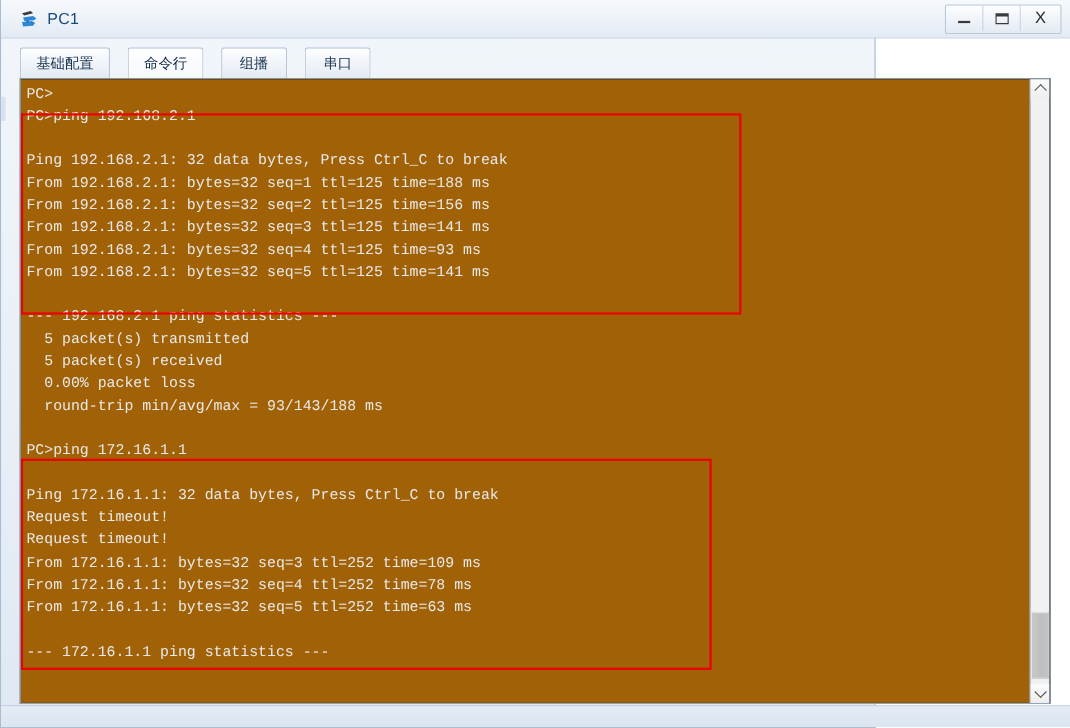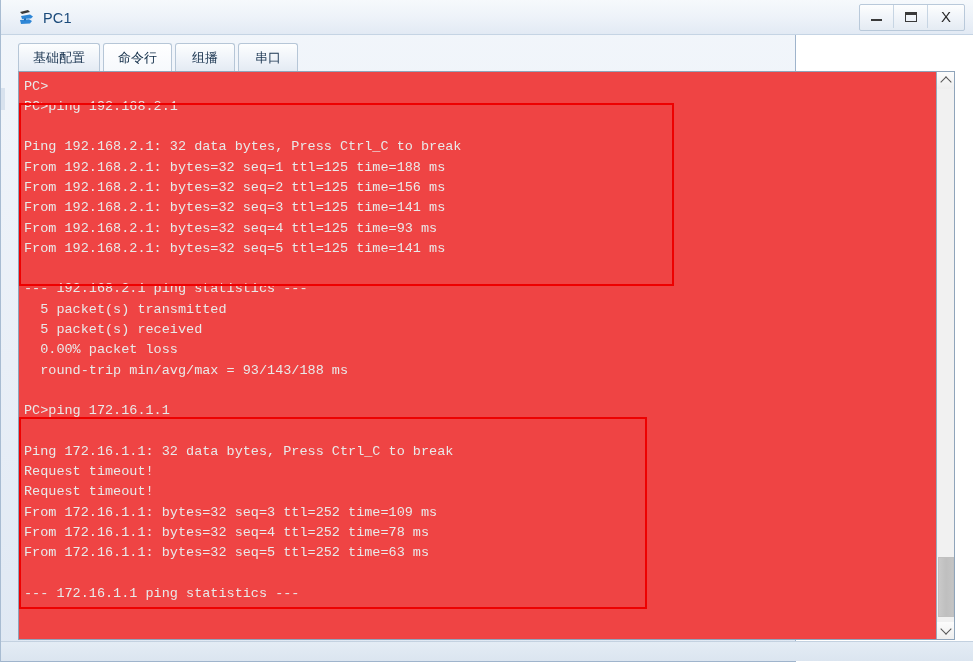--- a/index.html
+++ b/index.html
@@ -110,21 +110,21 @@
     align-items: flex-end;
   }
   .tab {
     height: 29px;
     min-width: 60px;
     box-sizing: border-box;
     display: flex;
     align-items: center;
     justify-content: center;
     padding: 0 14px;
-    margin-right: 3px;
+    margin-right: 16px;
     font-size: 13px;
     color: #17324e;
     border: 1px solid #b6c6d7;
     border-bottom: none;
     border-radius: 3px 3px 0 0;
     background: linear-gradient(to bottom, #fdfefe 0%, #f1f5fa 45%, #e3eaf3 100%);
     font-family: Liberation Sans, sans-serif;
     white-space: nowrap;
     cursor: default;
   }
@@ -144,21 +144,21 @@
     box-sizing: border-box;
     border: 1px solid #8fa4ba;
     background: #000000;
     overflow: hidden;
   }
   #terminal {
     position: absolute;
     left: 0; top: 0;
     width: 917px;
     height: 567px;
-    background: #ef4444;
+    background: #a16207;
     overflow: hidden;
   }
   #term-text {
     position: absolute;
     left: 5px;
     top: -9px;
     font-family: "Liberation Mono", "DejaVu Sans Mono", monospace;
     font-size: 13.5px;
     line-height: 20.3px;
     color: #e9e9e9;

